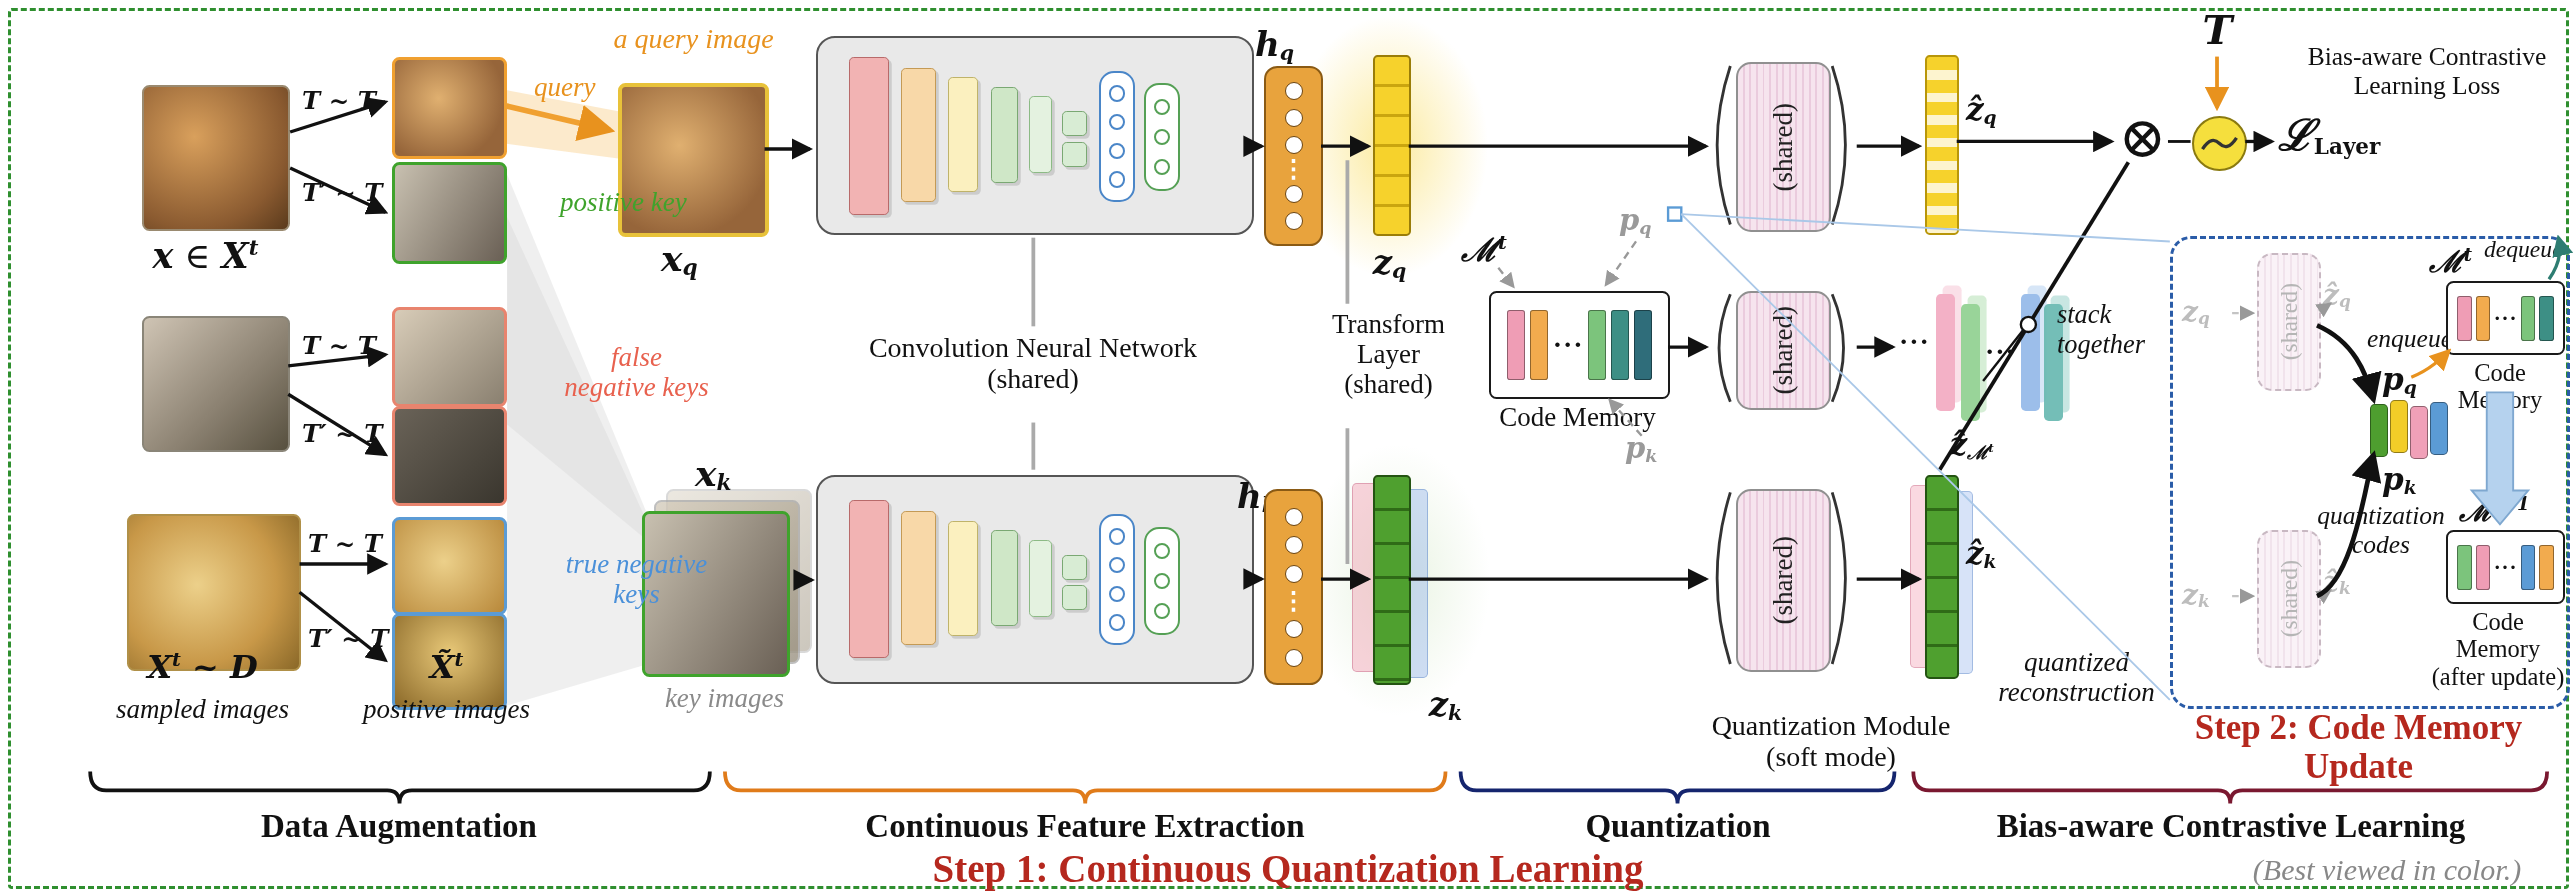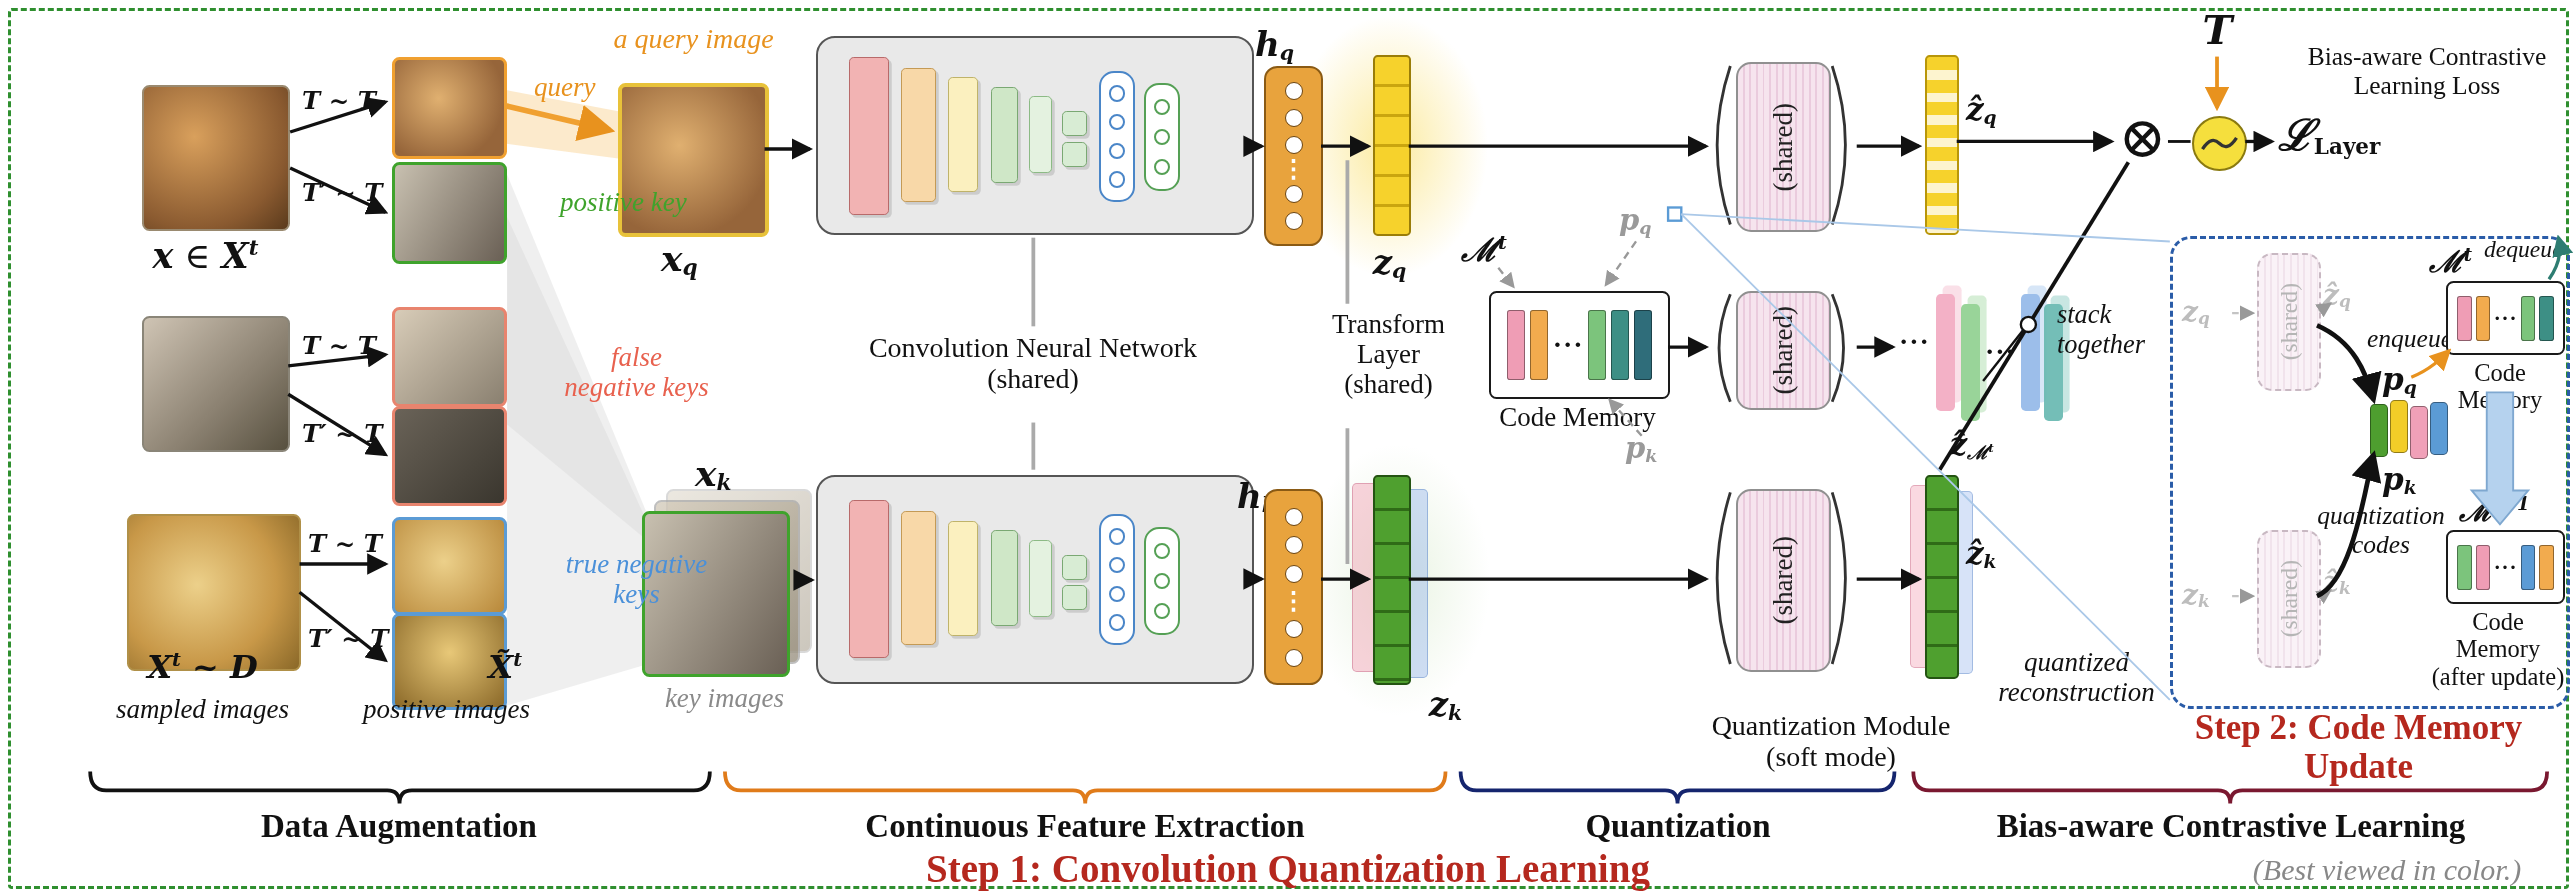--- a/index.html
+++ b/index.html
@@ -72,21 +72,21 @@
   <div class="lbl math" style="left:302px;top:332px;font-size:24.5px;"><span>T ~ T</span></div>
   <div class="lbl math" style="left:302px;top:420px;font-size:24.5px;"><span>T′ ~ T</span></div>
   <div class="lbl math" style="left:308px;top:530px;font-size:24.5px;"><span>T ~ T</span></div>
   <div class="lbl math" style="left:308px;top:625px;font-size:24.5px;"><span>T′ ~ T</span></div>
 
   <div class="lbl math ctr" style="left:94px;top:649px;width:217px;font-size:32px;">
     <span>X</span><sup>t</sup><span> ~ D</span>
   </div>
   <div class="lbl it ctr" style="left:94px;top:694px;width:217px;font-size:27px;">sampled images</div>
 
-  <div class="lbl math ctr" style="left:371px;top:649px;width:151px;font-size:32px;text-align:right;">
+  <div class="lbl math ctr" style="left:371px;top:649px;width:151px;font-size:32px;">
     <span>X̃</span><sup>t</sup>
   </div>
   <div class="lbl it ctr" style="left:357px;top:694px;width:179px;font-size:27px;">positive images</div>
 
   <div class="lbl it ctr" style="left:585px;top:22.6px;width:217px;font-size:28px;color:#e8921e;">a query image</div>
   <div class="lbl it" style="left:534px;top:72px;font-size:27px;color:#e8921e;">query</div>
   <div class="lbl it" style="left:560px;top:187px;width:170px;font-size:27px;color:#3fa32c;">positive key</div>
   <div class="lbl it ctr" style="left:562px;top:342px;width:149px;font-size:27px;color:#e8614e;">false negative keys</div>
   <div class="lbl it ctr" style="left:562px;top:549px;width:149px;font-size:27px;color:#4a90d9;">true negative keys</div>
 
@@ -335,21 +335,21 @@
       <div>(after update)</div>
   </div>
 
   <div class="lbl ctr" style="left:2151px;top:708px;width:415px;font-size:35px;font-weight:bold;color:#b5281e;">Step 2: Code Memory Update</div>
 
   <div class="lbl ctr" style="left:135px;top:808px;width:528px;font-size:33px;font-weight:bold;">Data Augmentation</div>
   <div class="lbl ctr" style="left:802px;top:808px;width:566px;font-size:33px;font-weight:bold;">Continuous Feature Extraction</div>
   <div class="lbl ctr" style="left:1480px;top:808px;width:396px;font-size:33px;font-weight:bold;">Quantization</div>
   <div class="lbl ctr" style="left:1948px;top:808px;width:566px;font-size:33px;font-weight:bold;">Bias-aware Contrastive Learning</div>
 
-  <div class="lbl ctr" style="left:816px;top:847px;width:944px;font-size:39px;font-weight:bold;color:#b5281e;">Step 1: Convolution Quantization Learning</div>
+  <div class="lbl ctr" style="left:816px;top:847px;width:944px;font-size:39px;font-weight:bold;color:#b5281e;">Step 1: Continuous Quantization Learning</div>
   <div class="lbl it" style="left:2217px;top:853px;width:340px;font-size:30px;color:#888;text-align:center;">(Best viewed in color.)</div>
 
   <svg class="overlay" width="2576" height="896" viewBox="0 0 2730 950">
     <defs>
       <marker id="mb" viewBox="0 0 10 10" refX="8.5" refY="5" markerWidth="6.5" markerHeight="6.5" orient="auto-start-reverse">
           <path d="M0,0 L10,5 L0,10 z" fill="#111"></path>
         </marker>
       <marker id="mo" viewBox="0 0 10 10" refX="8.5" refY="5" markerWidth="6.5" markerHeight="6.5" orient="auto-start-reverse">
           <path d="M0,0 L10,5 L0,10 z" fill="#e8921e"></path>
         </marker>

